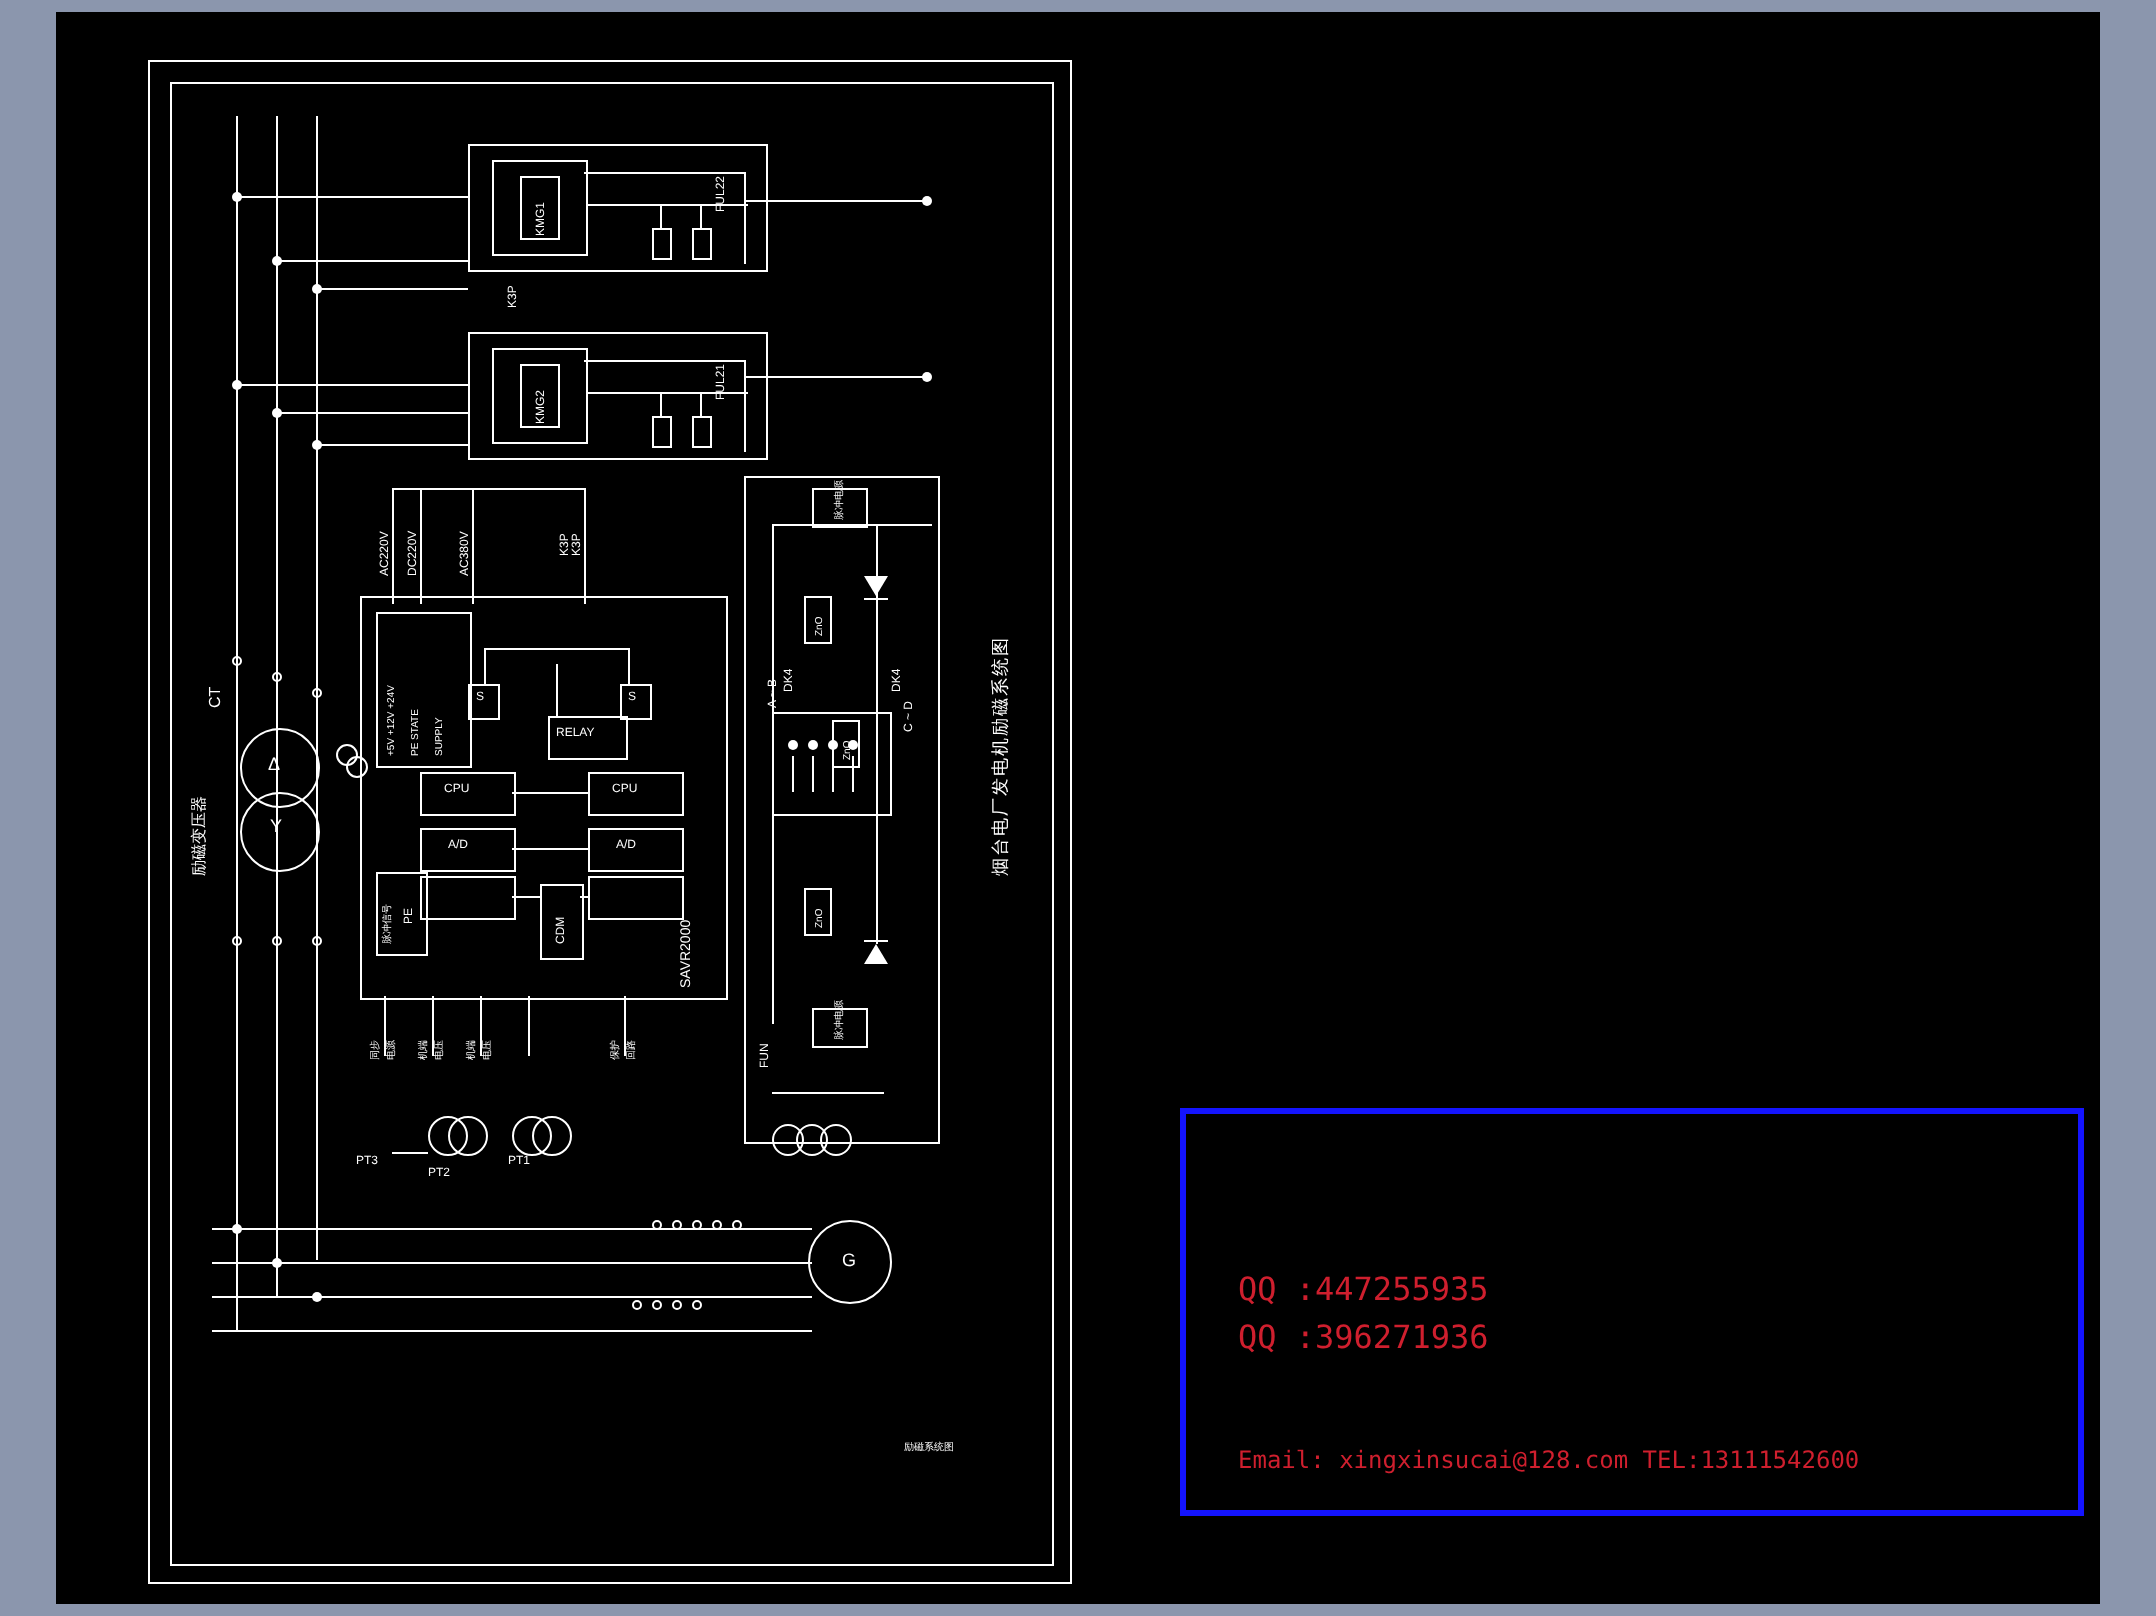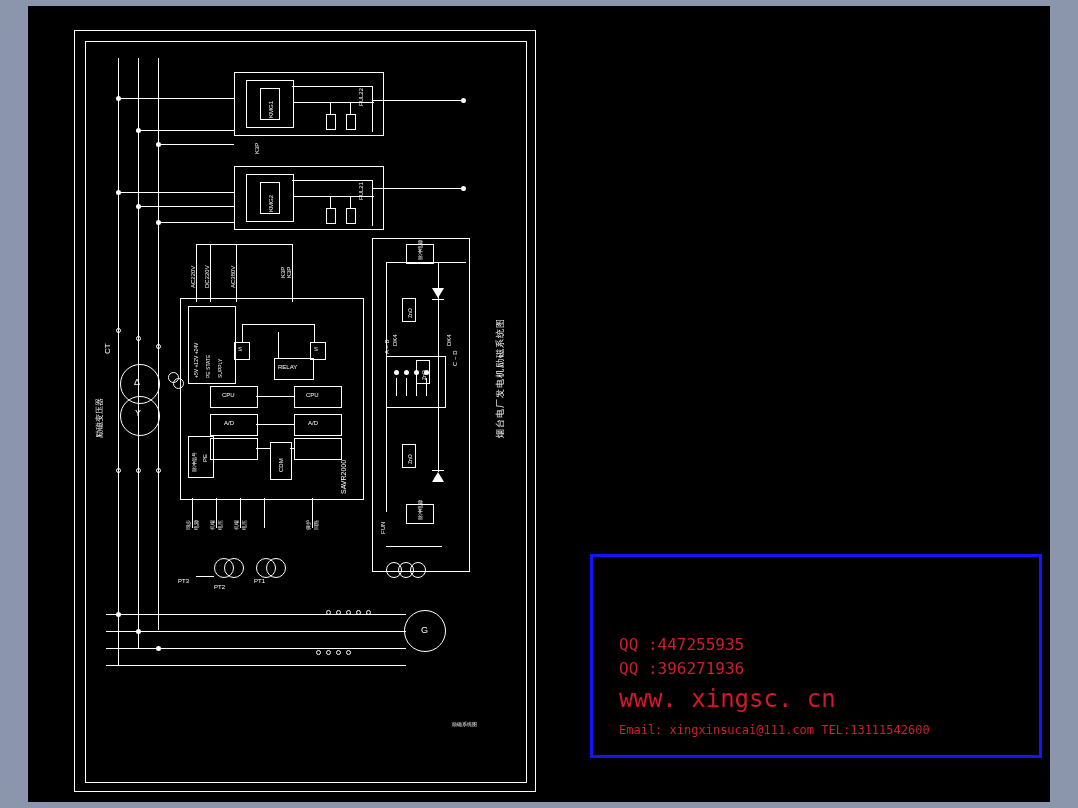--- a/index.html
+++ b/index.html
@@ -286,18 +286,17 @@
 
     <div class="tx vert rot90" style="left:468px;top:432px;font-size:9px;letter-spacing:1px;">烟台电厂发电机励磁系统图</div>
 
     <div class="titleblock">
       <div class="tx" style="left:4px;top:6px;font-size:5px;">励磁系统图</div>
     </div>
 
     <div class="wm">
       <div class="wm-qq1">QQ :447255935</div>
       <div class="wm-qq2">QQ :396271936</div>
-      <div class="wm-url">www. xingsc. cn</div>
-      <div class="wm-mail">Email: xingxinsucai@111.com   TEL:13111542600</div>
+      <div class="wm-mail">Email: xingxinsucai@128.com   TEL:13111542600</div>
     </div>
 
   </div>
 </div>
 
 </body></html>

